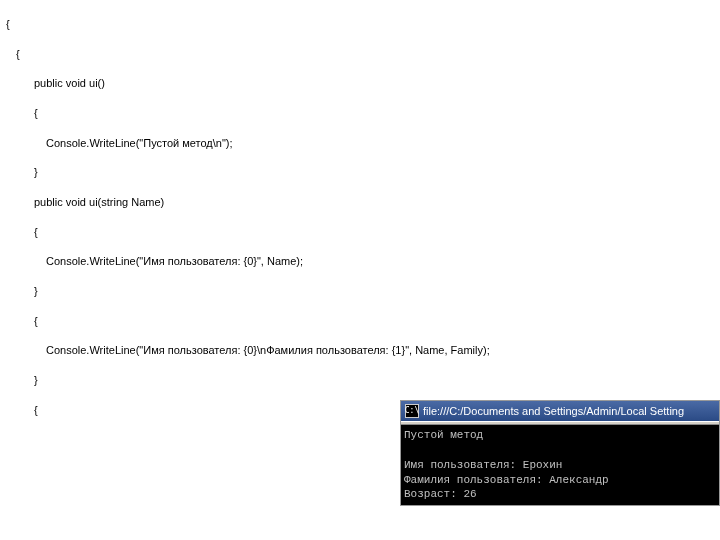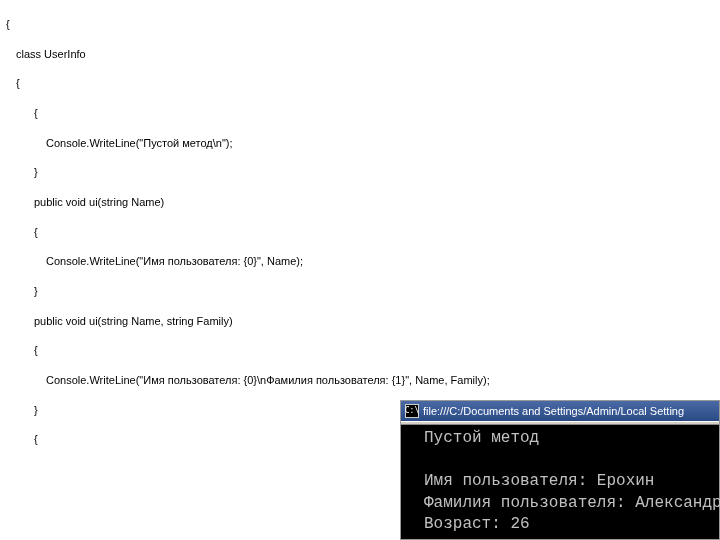--- a/index.html
+++ b/index.html
@@ -54,49 +54,48 @@
       color: #fff;
       font-size: 11px;
       font-family: Tahoma, sans-serif;
       white-space: nowrap;
       overflow: hidden;
     }
     .console-body {
       background: #000;
       color: #c0c0c0;
       font-family: 'Courier New', monospace;
-      font-size: 16px;
-      padding: 3px 23px;
+      font-size: 11px;
+      padding: 3px 3px;
       line-height: 1.35;
       min-height: 76px;
       white-space: pre;
       border-radius: 22px;
     }
     .console-separator {
       height: 4px;
       background: #d4d0c8;
       border-top: 1px solid #fff;
       border-bottom: 1px solid #888;
     }
   </style>
 </head>
 <body>
 
 <div class="code">
 <span class="code-line">{</span>
-<span class="code-line i1">class UserInfo</span>
 <span class="code-line i1">{</span>
+<span class="code-line i3">public void ui()</span>
 <span class="code-line i3">{</span>
 <span class="code-line i4">Console.WriteLine("Пустой метод\n");</span>
 <span class="code-line i3">}</span>
 <span class="code-line i3">public void ui(string Name)</span>
 <span class="code-line i3">{</span>
 <span class="code-line i4">Console.WriteLine("Имя пользователя: {0}", Name);</span>
 <span class="code-line i3">}</span>
-<span class="code-line i3">public void ui(string Name, string Family)</span>
 <span class="code-line i3">{</span>
 <span class="code-line i4">Console.WriteLine("Имя пользователя: {0}\nФамилия пользователя: {1}", Name, Family);</span>
 <span class="code-line i3">}</span>
 <span class="code-line i3">{</span>
 
 
 
 
 
 

